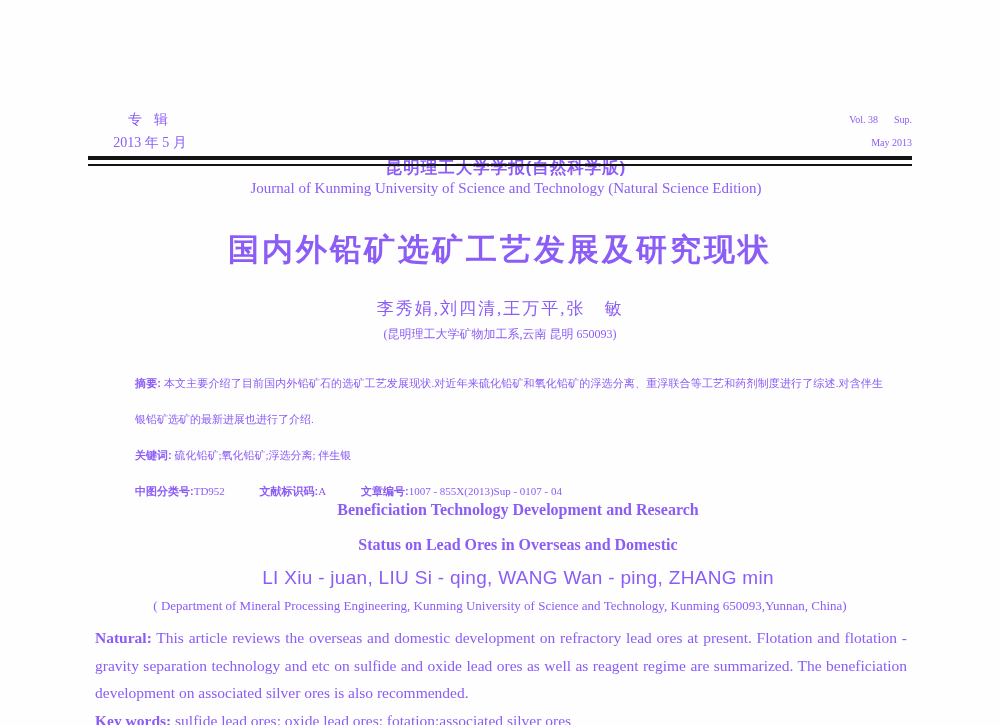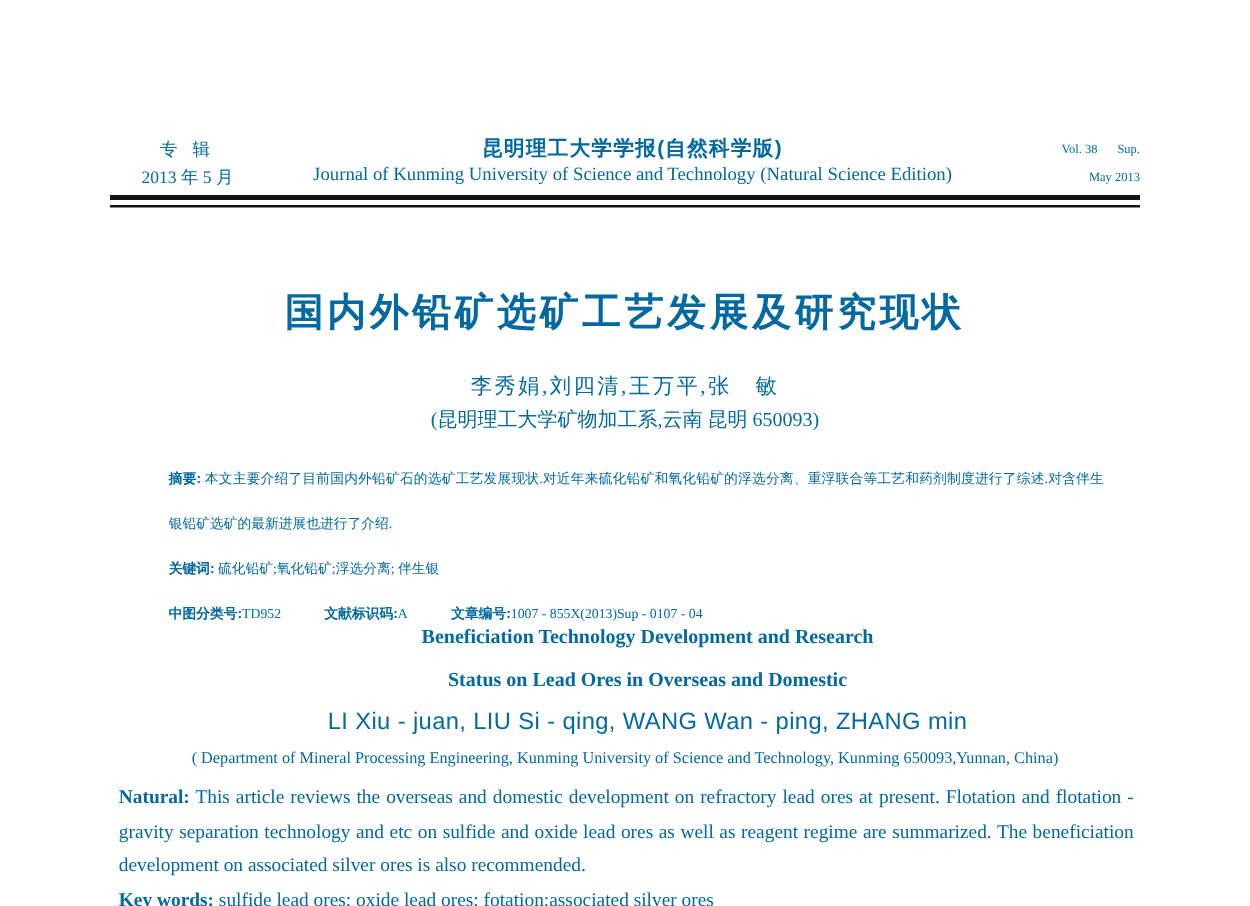--- a/index.html
+++ b/index.html
@@ -5,21 +5,21 @@
   html, body {
     margin: 0;
     padding: 0;
     background: #ffffff;
   }
   .page {
     position: relative;
     width: 1000px;
     height: 725px;
     background: #fefefe;
-    color: #0369a1;
+    color: #8b5cf6;
     overflow: hidden;
     font-family: "Liberation Serif", "DejaVu Serif", serif;
   }
   .sans { font-family: "Liberation Sans", "DejaVu Sans", sans-serif; }
   .serif { font-family: "Liberation Serif", "DejaVu Serif", serif; text-align: center; }
   b, .bold { font-weight: bold; }
 
   
   .header {
     position: absolute;
@@ -41,20 +41,21 @@
   .header-center {
     flex: 1;
     text-align: center;
   }
   .journal-cn {
     font-family: "Liberation Sans", "DejaVu Sans", sans-serif;
     font-weight: bold;
     font-size: 16.5px;
     letter-spacing: 1px;
     line-height: 22px;
+    margin-top: 48px;
   }
   .journal-en {
     font-size: 15px;
     line-height: 21px;
   }
   .header-right {
     width: 110px;
     text-align: right;
     font-size: 10px;
     line-height: 23px;
@@ -85,21 +86,21 @@
     position: absolute;
     top: 297px; left: 0; right: 0;
     text-align: center;
     font-size: 17px;
     letter-spacing: 2px;
   }
   .affil-cn {
     position: absolute;
     top: 326px; left: 0; right: 0;
     text-align: center;
-    font-size: 16px;
+    font-size: 12px;
   }
 
   
   .cn-block {
     position: absolute;
     top: 365px;
     left: 135px;
     width: 748px;
     font-size: 11px;
     line-height: 36px;

